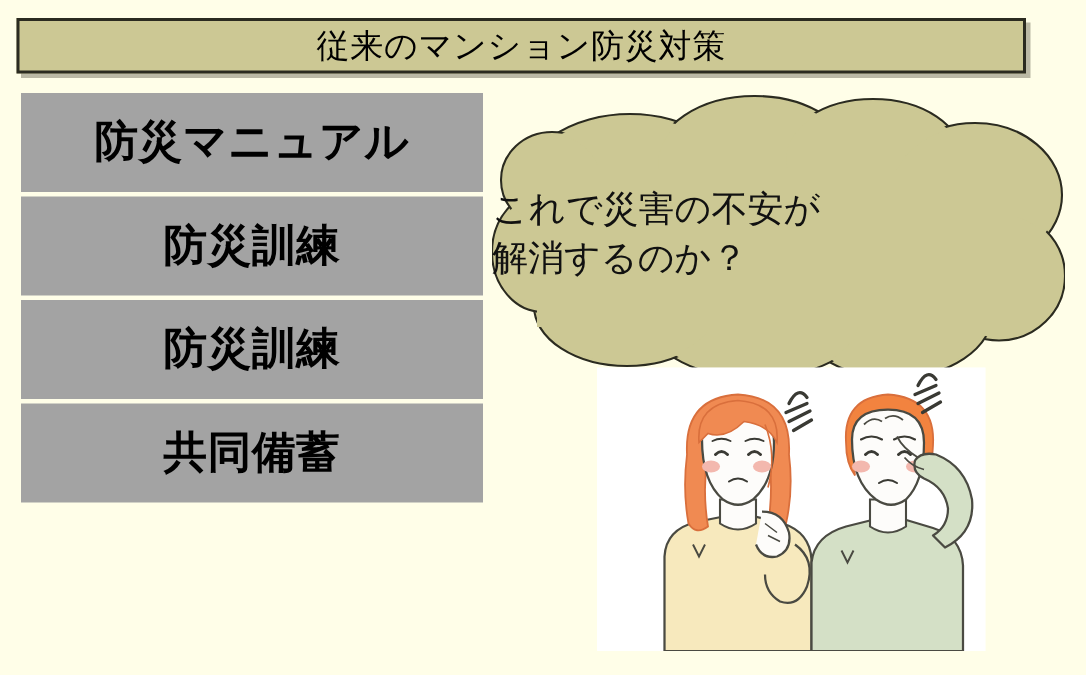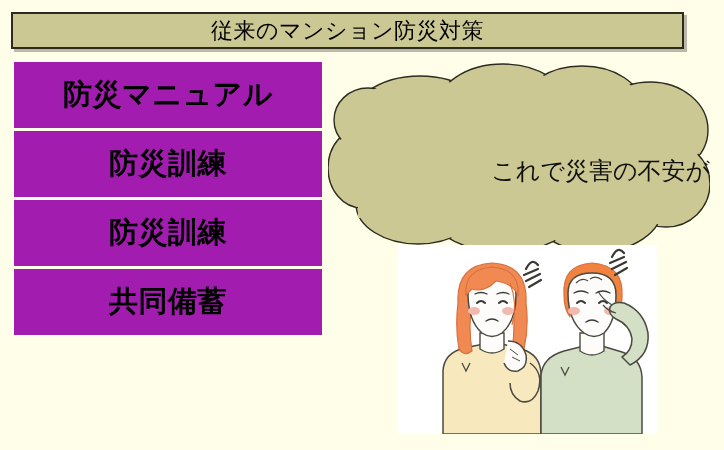--- a/index.html
+++ b/index.html
@@ -46,21 +46,21 @@
   
   #measure-list {
     position: absolute;
     left: 14px;
     top: 62px;
     width: 308px;
   }
   .measure-item {
     height: 66px;
     margin-bottom: 3px;
-    background: #a21caf;
+    background: #a3a3a3;
     display: flex;
     align-items: center;
     justify-content: center;
     text-align: center;
   }
   .measure-label {
     font-size: 29px;
     font-weight: bold;
     color: #000;
     letter-spacing: 0.5px;
@@ -73,26 +73,26 @@
     position: absolute;
     left: 328px;
     top: 58px;
     width: 382px;
     height: 195px;
   }
   #thought-cloud svg { display: block; }
   #cloud-text {
     position: absolute;
     left: 0;
-    top: 16px;
+    top: 0;
     width: 382px;
     height: 195px;
     display: flex;
     flex-direction: column;
-    align-items: flex-end;
+    align-items: flex-start;
     justify-content: center;
     pointer-events: none;
   }
   .cloud-line {
     font-size: 24px;
     color: #111;
     line-height: 1.35;
     white-space: nowrap;
   }
 
@@ -155,20 +155,21 @@
         <ellipse cx="268" cy="150" rx="64" ry="42"></ellipse>
         <ellipse cx="176" cy="158" rx="68" ry="34"></ellipse>
         <ellipse cx="90" cy="146" rx="60" ry="38"></ellipse>
         <ellipse cx="34" cy="110" rx="32" ry="38"></ellipse>
         <ellipse cx="40" cy="62" rx="32" ry="30"></ellipse>
         <rect x="30" y="55" width="320" height="105"></rect>
       </g>
     </svg>
     <div id="cloud-text">
       <span class="cloud-line">これで災害の不安が</span>
+      <span class="cloud-line">解消するのか？</span>
     </div>
   </div>
 
   <div id="illustration-panel">
     <svg width="259" height="189" viewBox="0 0 259 189" xmlns="http://www.w3.org/2000/svg">
       <rect x="0" y="0" width="259" height="189" fill="#ffffff"></rect>
 
       <g>
 
         <path d="M45 189 L45 126 Q46 108 66 103 L86 99 L104 99 L124 104 Q142 110 143 128 L143 189 Z" fill="#f7e9bd" stroke="#4a4a42" stroke-width="1.5" stroke-linejoin="round"></path>

